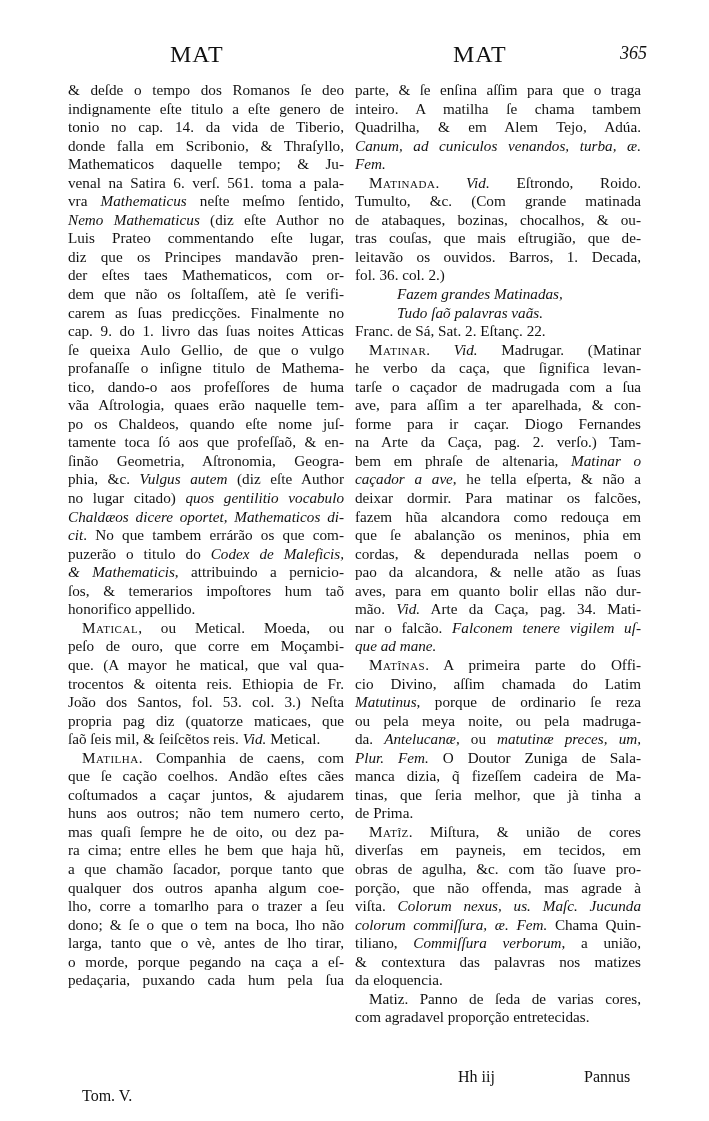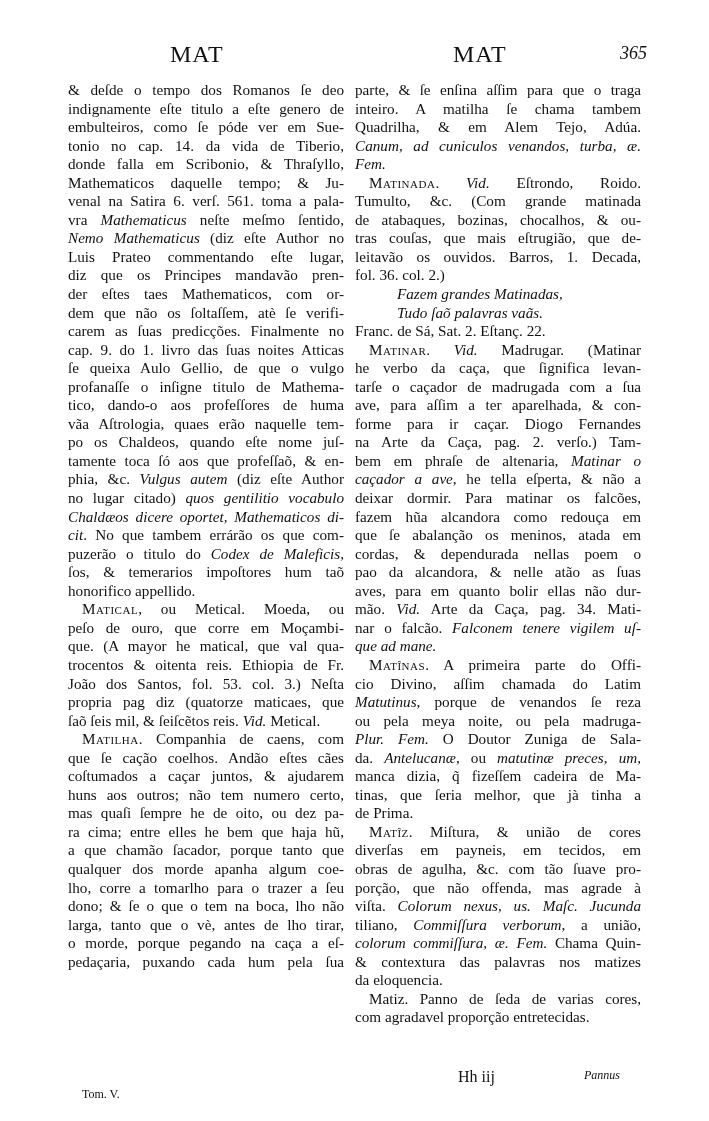--- a/index.html
+++ b/index.html
@@ -14,75 +14,76 @@
   .col { position: absolute; top: 81px; font-family: "Liberation Serif", serif;
          font-size: 15.2px; line-height: 18.55px; }
   #col-left { left: 68px; width: 276px; }
   #col-right { left: 355px; width: 286px; }
   .ln { white-space: nowrap; display: block; text-align: justify; text-align-last: justify; height: 18.55px; overflow: visible; }
   .ln.last { text-align-last: left; }
   .ln.ind { padding-left: 14px; }
   .ln.verse { padding-left: 42px; text-align-last: left; font-style: italic; }
   .it { font-style: italic; }
   .sc { font-variant: small-caps; letter-spacing: 0.5px; }
-  .footer-left { position: absolute; top: 1087px; left: 82px; font-family: "Liberation Serif", serif; font-size: 12px; }
+  .footer-left { position: absolute; top: 1087px; left: 82px; font-family: "Liberation Serif", serif; font-size: 16px; }
   .signature { position: absolute; top: 1068px; left: 458px; font-family: "Liberation Serif", serif; font-size: 16px; }
-  .catchword { position: absolute; top: 1068px; left: 584px; font-family: "Liberation Serif", serif; font-size: 12px; font-style: italic; }
+  .catchword { position: absolute; top: 1068px; left: 584px; font-family: "Liberation Serif", serif; font-size: 16px; }
 </style>
 </head>
 <body>
 
 <div id="rh-left" class="runhead">MAT</div>
 <div id="rh-right" class="runhead">MAT</div>
 <div id="pageno">365</div>
 
 <div id="col-left" class="col">
     <span class="ln">&amp; deſde o tempo dos Romanos ſe deo</span>
     <span class="ln">indignamente eſte titulo a eſte genero de</span>
-    <span class="ln">embulteiros, como ſe póde ver em Sue-</span>
     <span class="ln">tonio no cap. 14. da vida de Tiberio,</span>
     <span class="ln">donde falla em Scribonio, &amp; Thraſyllo,</span>
     <span class="ln">Mathematicos daquelle tempo; &amp; Ju-</span>
     <span class="ln">venal na Satira 6. verſ. 561. toma a pala-</span>
     <span class="ln"><span>vra </span><span class="it">Mathematicus</span><span> neſte meſmo ſentido,</span></span>
     <span class="ln"><span class="it">Nemo Mathematicus</span><span> (diz eſte Author no</span></span>
     <span class="ln">Luis Prateo commentando eſte lugar,</span>
     <span class="ln">diz que os Principes mandavão pren-</span>
     <span class="ln">der eſtes taes Mathematicos, com or-</span>
     <span class="ln">dem que não os ſoltaſſem, atè ſe verifi-</span>
     <span class="ln">carem as ſuas predicções. Finalmente no</span>
     <span class="ln">cap. 9. do 1. livro das ſuas noites Atticas</span>
     <span class="ln">ſe queixa Aulo Gellio, de que o vulgo</span>
     <span class="ln">profanaſſe o inſigne titulo de Mathema-</span>
     <span class="ln">tico, dando-o aos profeſſores de huma</span>
     <span class="ln">vãa Aſtrologia, quaes erão naquelle tem-</span>
     <span class="ln">po os Chaldeos, quando eſte nome juſ-</span>
     <span class="ln">tamente toca ſó aos que profeſſaõ, &amp; en-</span>
+    <span class="ln">ſinão Geometria, Aſtronomia, Geogra-</span>
     <span class="ln"><span>phia, &amp;c. </span><span class="it">Vulgus autem</span><span> (diz eſte Author</span></span>
     <span class="ln"><span>no lugar citado) </span><span class="it">quos gentilitio vocabulo</span></span>
     <span class="ln"><span class="it">Chaldæos dicere oportet, Mathematicos di-</span></span>
     <span class="ln"><span class="it">cit</span><span>. No que tambem errárão os que com-</span></span>
     <span class="ln"><span>puzerão o titulo do </span><span class="it">Codex de Maleficis,</span></span>
+    <span class="ln"><span class="it">&amp; Mathematicis</span><span>, attribuindo a pernicio-</span></span>
     <span class="ln">ſos, &amp; temerarios impoſtores hum taõ</span>
     <span class="ln last">honorifico appellido.</span>
     <span class="ln ind"><span class="sc">Matical</span><span>, ou Metical. Moeda, ou</span></span>
     <span class="ln">peſo de ouro, que corre em Moçambi-</span>
     <span class="ln">que. (A mayor he matical, que val qua-</span>
     <span class="ln">trocentos &amp; oitenta reis. Ethiopia de Fr.</span>
     <span class="ln">João dos Santos, fol. 53. col. 3.) Neſta</span>
     <span class="ln">propria pag diz (quatorze maticaes, que</span>
     <span class="ln last"><span>ſaõ ſeis mil, &amp; ſeiſcẽtos reis. </span><span class="it">Vid.</span><span> Metical.</span></span>
     <span class="ln ind"><span class="sc">Matilha</span><span>. Companhia de caens, com</span></span>
     <span class="ln">que ſe cação coelhos. Andão eſtes cães</span>
     <span class="ln">coſtumados a caçar juntos, &amp; ajudarem</span>
     <span class="ln">huns aos outros; não tem numero certo,</span>
     <span class="ln">mas quaſi ſempre he de oito, ou dez pa-</span>
     <span class="ln">ra cima; entre elles he bem que haja hũ,</span>
     <span class="ln">a que chamão ſacador, porque tanto que</span>
-    <span class="ln">qualquer dos morde apanha algum coe-</span>
+    <span class="ln">qualquer dos outros apanha algum coe-</span>
     <span class="ln">lho, corre a tomarlho para o trazer a ſeu</span>
     <span class="ln">dono; &amp; ſe o que o tem na boca, lho não</span>
     <span class="ln">larga, tanto que o vè, antes de lho tirar,</span>
     <span class="ln">o morde, porque pegando na caça a eſ-</span>
     <span class="ln">pedaçaria, puxando cada hum pela ſua</span>
   </div>
 <div id="col-right" class="col">
     <span class="ln">parte, &amp; ſe enſina aſſim para que o traga</span>
     <span class="ln">inteiro. A matilha ſe chama tambem</span>
     <span class="ln">Quadrilha, &amp; em Alem Tejo, Adúa.</span>
@@ -100,43 +101,43 @@
     <span class="ln ind"><span class="sc">Matinar</span><span>. </span><span class="it">Vid.</span><span> Madrugar. (Matinar</span></span>
     <span class="ln">he verbo da caça, que ſignifica levan-</span>
     <span class="ln">tarſe o caçador de madrugada com a ſua</span>
     <span class="ln">ave, para aſſim a ter aparelhada, &amp; con-</span>
     <span class="ln">forme para ir caçar. Diogo Fernandes</span>
     <span class="ln">na Arte da Caça, pag. 2. verſo.) Tam-</span>
     <span class="ln"><span>bem em phraſe de altenaria, </span><span class="it">Matinar o</span></span>
     <span class="ln"><span class="it">caçador a ave</span><span>, he tella eſperta, &amp; não a</span></span>
     <span class="ln">deixar dormir. Para matinar os falcões,</span>
     <span class="ln">fazem hũa alcandora como redouça em</span>
-    <span class="ln">que ſe abalanção os meninos, atada em</span>
+    <span class="ln">que ſe abalanção os meninos, phia em</span>
     <span class="ln">cordas, &amp; dependurada nellas poem o</span>
     <span class="ln">pao da alcandora, &amp; nelle atão as ſuas</span>
     <span class="ln">aves, para em quanto bolir ellas não dur-</span>
     <span class="ln"><span>mão. </span><span class="it">Vid.</span><span> Arte da Caça, pag. 34. Mati-</span></span>
     <span class="ln"><span>nar o falcão. </span><span class="it">Falconem tenere vigilem uſ-</span></span>
     <span class="ln last"><span class="it">que ad mane.</span></span>
     <span class="ln ind"><span class="sc">Matînas</span><span>. A primeira parte do Offi-</span></span>
     <span class="ln">cio Divino, aſſim chamada do Latim</span>
-    <span class="ln"><span class="it">Matutinus</span><span>, porque de venandos ſe reza</span></span>
+    <span class="ln"><span class="it">Matutinus</span><span>, porque de ordinario ſe reza</span></span>
     <span class="ln">ou pela meya noite, ou pela madruga-</span>
+    <span class="ln"><span>da. </span><span class="it">Antelucanæ</span><span>, ou </span><span class="it">matutinæ preces, um,</span></span>
     <span class="ln"><span class="it">Plur. Fem.</span><span> O Doutor Zuniga de Sala-</span></span>
-    <span class="ln"><span>da. </span><span class="it">Antelucanæ</span><span>, ou </span><span class="it">matutinæ preces, um,</span></span>
     <span class="ln">manca dizia, q̃ fizeſſem cadeira de Ma-</span>
     <span class="ln">tinas, que ſeria melhor, que jà tinha a</span>
     <span class="ln last">de Prima.</span>
     <span class="ln ind"><span class="sc">Matîz</span><span>. Miſtura, &amp; união de cores</span></span>
     <span class="ln">diverſas em payneis, em tecidos, em</span>
     <span class="ln">obras de agulha, &amp;c. com tão ſuave pro-</span>
     <span class="ln">porção, que não offenda, mas agrade à</span>
     <span class="ln"><span>viſta. </span><span class="it">Colorum nexus, us. Maſc. Jucunda</span></span>
+    <span class="ln"><span class="it">colorum commiſſura, æ. Fem.</span><span> Chama Quin-</span></span>
     <span class="ln"><span>tiliano, </span><span class="it">Commiſſura verborum</span><span>, a união,</span></span>
-    <span class="ln"><span class="it">colorum commiſſura, æ. Fem.</span><span> Chama Quin-</span></span>
     <span class="ln">&amp; contextura das palavras nos matizes</span>
     <span class="ln last">da eloquencia.</span>
     <span class="ln ind">Matiz. Panno de ſeda de varias cores,</span>
     <span class="ln last">com agradavel proporção entretecidas.</span>
   </div>
 
 <div class="footer-left">Tom. V.</div>
 <div class="signature">Hh iij</div>
 <div class="catchword">Pannus</div>
 

